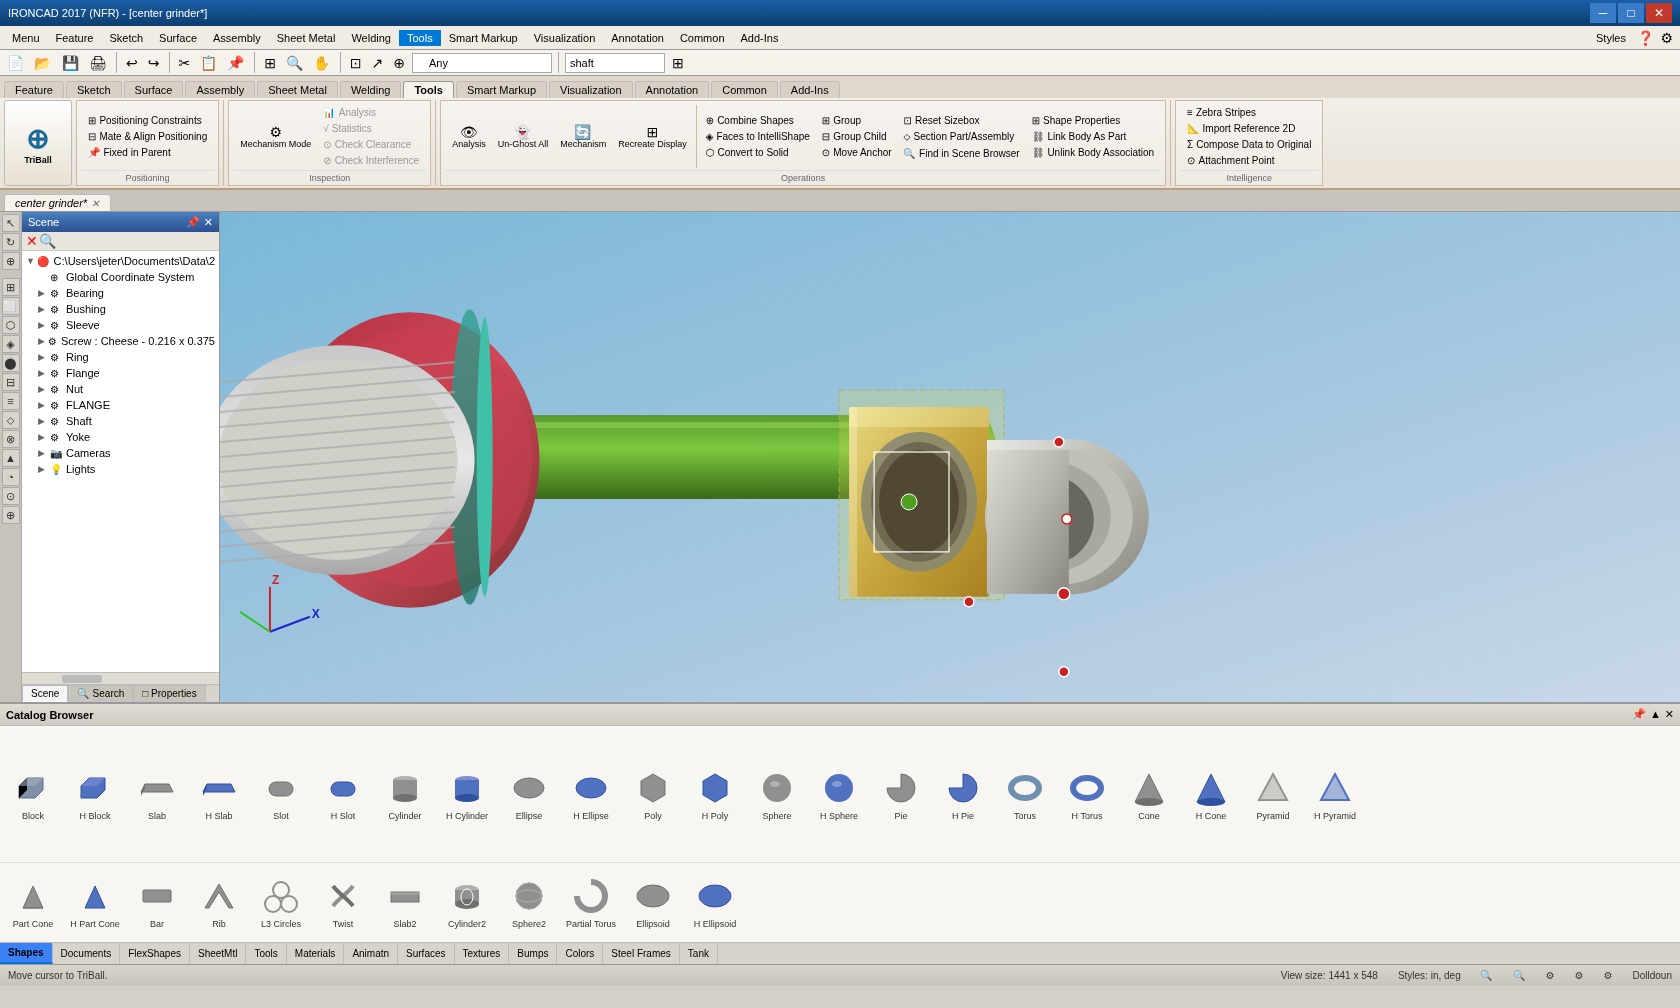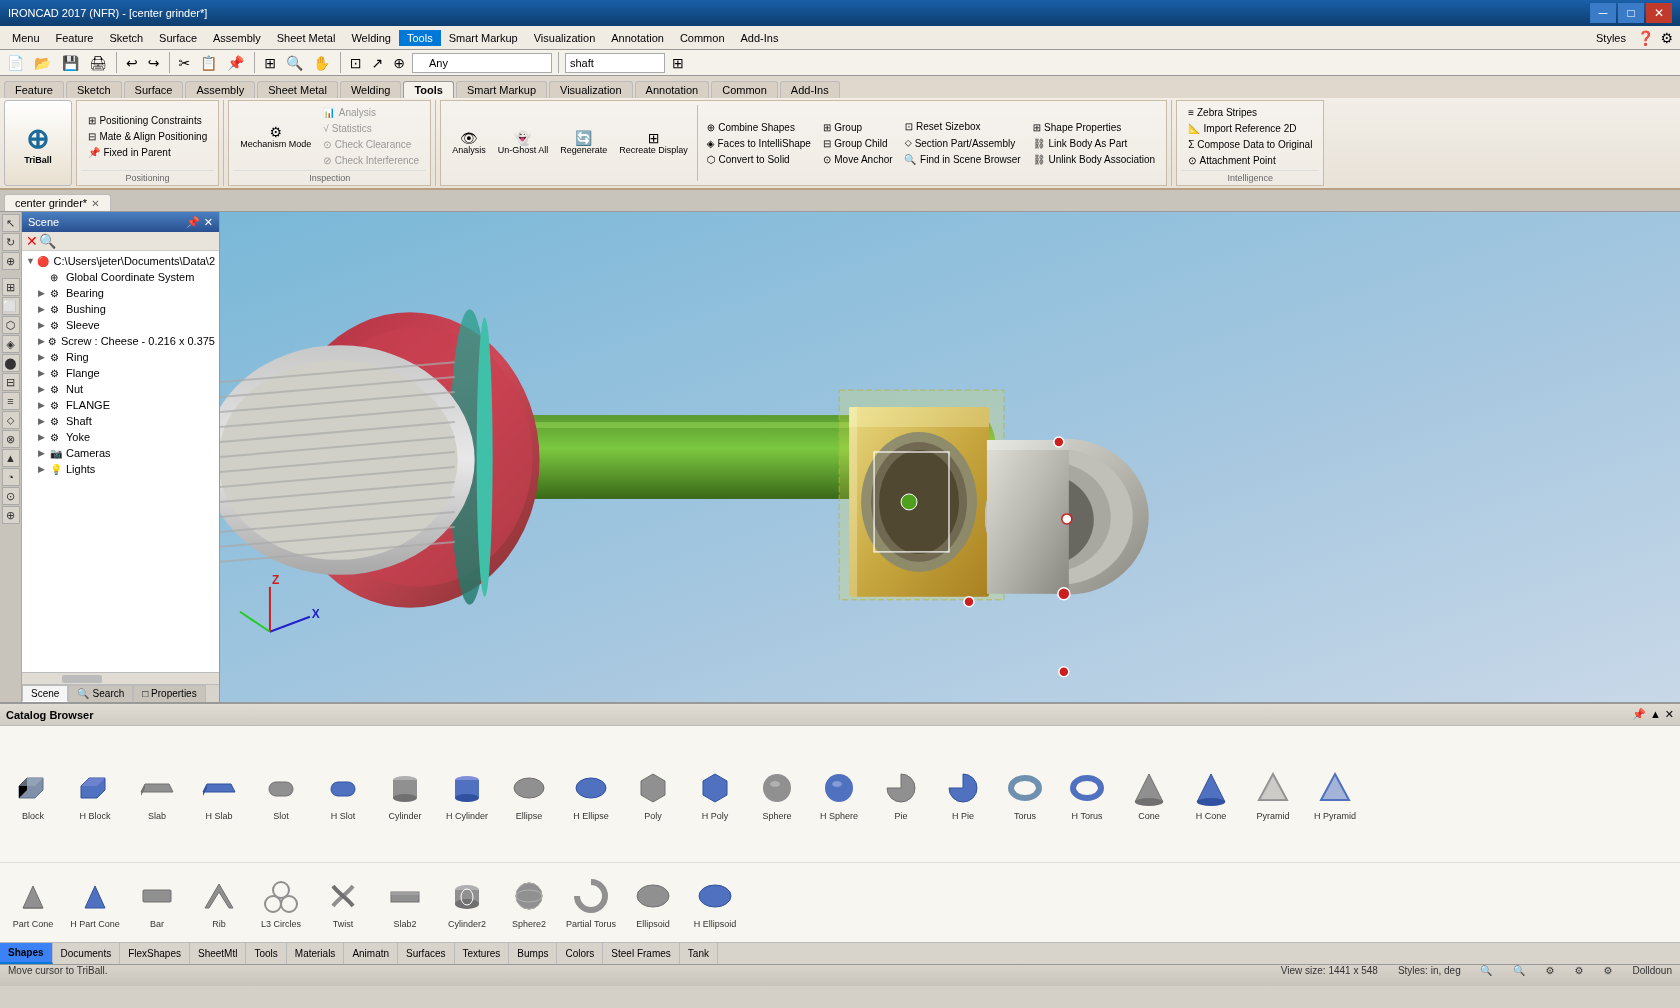--- a/index.html
+++ b/index.html
@@ -311,35 +311,36 @@
       align-items: center;
     }
     .cat-tab.active { background: #3b82f6; font-weight: bold; border-bottom: 2px solid #0078d7; }
 
     
     #status-bar {
       height: 22px;
       background: linear-gradient(to bottom, #d8d4cc, #c8c4bc);
       border-top: 1px solid #999;
       display: flex;
-      align-items: flex-start;
+      align-items: center;
       padding: 0 8px;
       font-size: 10px;
       color: #333;
       gap: 20px;
     }
 
     
     #doc-tabs {
       display: flex;
       background: #c8c4bc;
       border-bottom: 1px solid #999;
       height: 22px;
       padding: 2px 4px 0;
       align-items: flex-end;
+      font-style: italic;
     }
     .doc-tab {
       display: flex;
       align-items: center;
       padding: 2px 10px;
       font-size: 11px;
       cursor: pointer;
       background: #e8e4dc;
       border: 1px solid #bbb;
       border-bottom: none;
@@ -533,21 +534,21 @@
         </div>
         <div style="display:flex;flex-direction:column;align-items:center;gap:2px">
           <div class="ribbon-btn" style="min-width:36px">
             <span class="icon-sm">👻</span>
             <span>Un-Ghost All</span>
           </div>
         </div>
         <div style="display:flex;flex-direction:column;align-items:center;gap:2px">
           <div class="ribbon-btn" style="min-width:36px">
             <span class="icon-sm">🔄</span>
-            <span>Regenerate</span>
+            <span>Mechanism</span>
           </div>
         </div>
         <div style="display:flex;flex-direction:column;align-items:center;gap:2px">
           <div class="ribbon-btn" style="min-width:36px">
             <span class="icon-sm">⊞</span>
             <span>Recreate Display</span>
           </div>
         </div>
         <div class="ribbon-separator"></div>
 
@@ -601,20 +602,21 @@
           <div class="ribbon-btn-small">
             <span>⛓</span>
             <span>Link Body As Part</span>
           </div>
           <div class="ribbon-btn-small">
             <span>⛓</span>
             <span>Unlink Body Association</span>
           </div>
         </div>
       </div>
+      <div class="ribbon-group-label">Operations</div>
     </div>
 
     <div class="ribbon-separator"></div>
 
     <div class="ribbon-group">
       <div class="ribbon-group-items">
         <div class="ribbon-btn-row">
           <div class="ribbon-btn-small">
             <span>≡</span>
             <span>Zebra Stripes</span>

